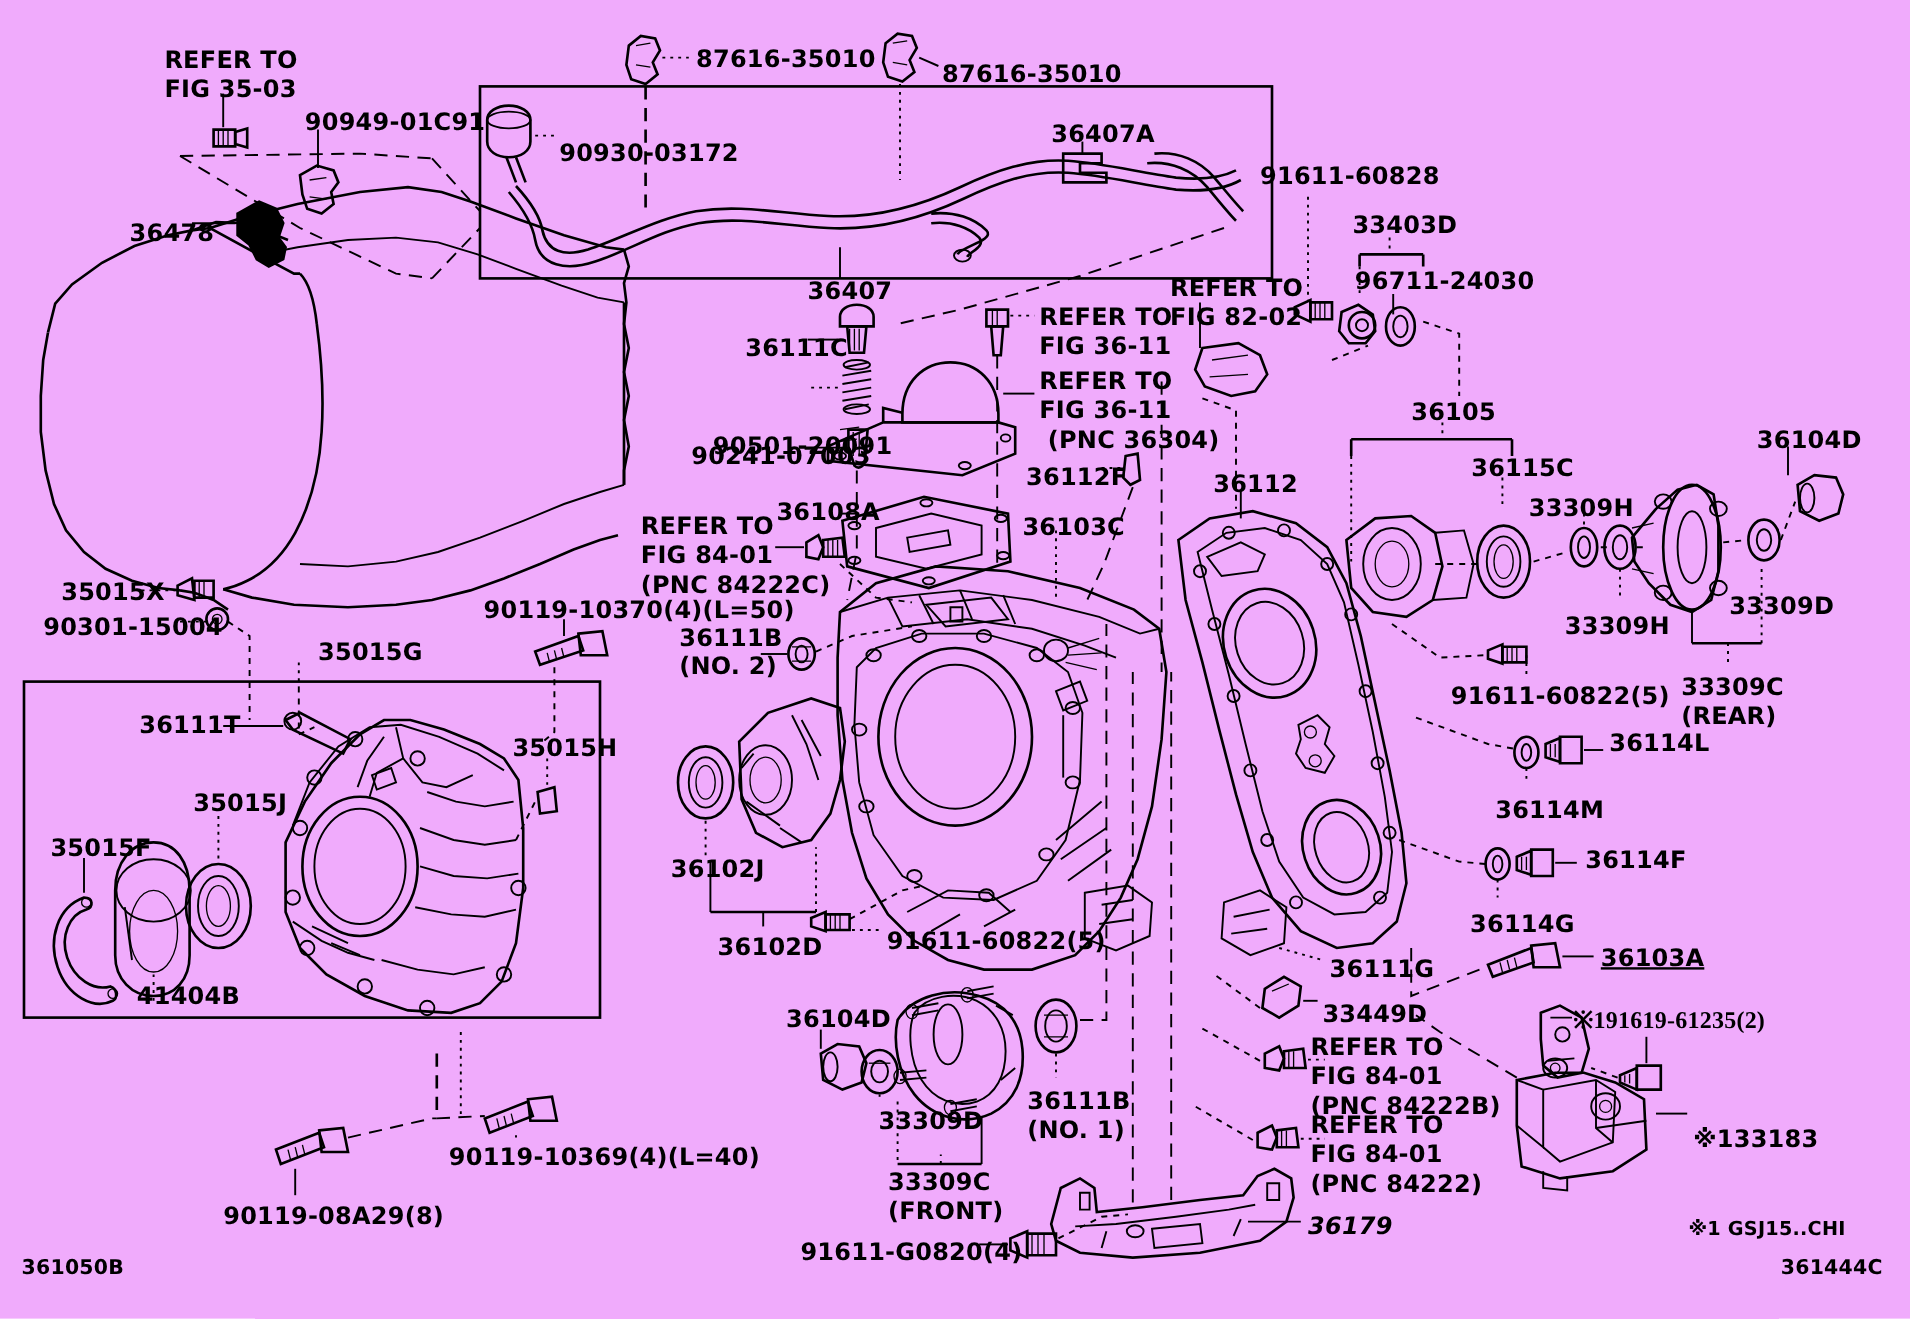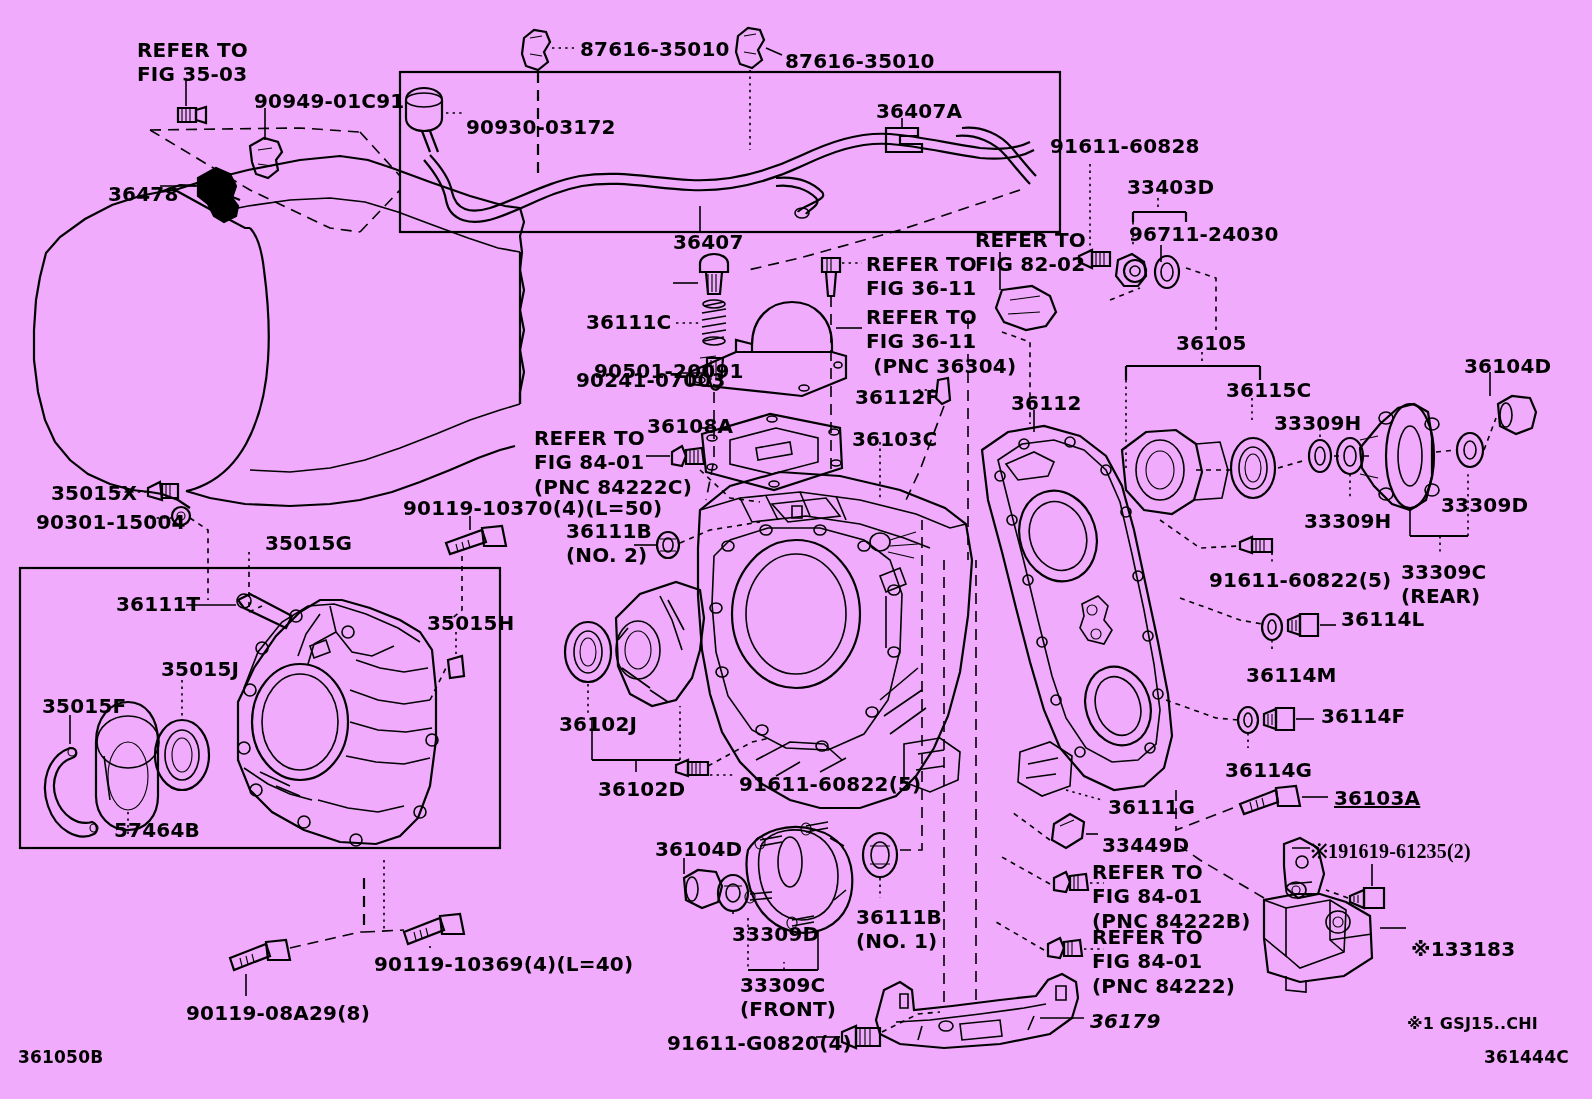--- a/index.html
+++ b/index.html
@@ -687,21 +687,21 @@
       <div class="lbl multi" style="left: 580px; top: 37px;">87616-35010</div>
       <div class="lbl multi" style="left: 785px; top: 49px;">87616-35010</div>
       <div class="lbl multi" style="left: 466px; top: 115px;">90930-03172</div>
       <div class="lbl multi" style="left: 876px; top: 99px;">36407A</div>
       <div class="lbl multi" style="left: 673px; top: 230px;">36407</div>
       <div class="lbl multi" style="left: 1050px; top: 134px;">91611-60828</div>
       <div class="lbl multi" style="left: 1127px; top: 175px;">33403D</div>
       <div class="lbl multi" style="left: 1129px; top: 222px;">96711-24030</div>
       <div class="lbl multi" style="left: 975px; top: 228px;">REFER TO
 FIG 82-02</div>
-      <div class="lbl multi" style="left: 586px; top: 278px; margin-top: 32px;">36111C</div>
+      <div class="lbl multi" style="left: 621px; top: 278px;">36111C</div>
       <div class="lbl multi" style="left: 866px; top: 252px;">REFER TO
 FIG 36-11</div>
       <div class="lbl multi" style="left: 594px; top: 318px; margin-top: 41px;">90501-20091</div>
       <div class="lbl multi" style="left: 866px; top: 305px;">REFER TO
 FIG 36-11
  (PNC 36304)</div>
       <div class="lbl multi" style="left: 576px; top: 368px;">90241-07003</div>
       <div class="lbl multi" style="left: 1176px; top: 331px;">36105</div>
       <div class="lbl multi" style="left: 1464px; top: 354px;">36104D</div>
       <div class="lbl multi" style="left: 1226px; top: 378px;">36115C</div>
@@ -730,21 +730,21 @@
       <div class="lbl multi" style="left: 161px; top: 657px;">35015J</div>
       <div class="lbl multi" style="left: 1246px; top: 663px;">36114M</div>
       <div class="lbl multi" style="left: 42px; top: 694px;">35015F</div>
       <div class="lbl multi" style="left: 559px; top: 712px;">36102J</div>
       <div class="lbl multi" style="left: 1321px; top: 704px;">36114F</div>
       <div class="lbl multi" style="left: 1225px; top: 758px;">36114G</div>
       <div class="lbl multi" style="left: 598px; top: 777px;">36102D</div>
       <div class="lbl multi" style="left: 739px; top: 772px;">91611-60822(5)</div>
       <div class="lbl multi" style="left: 1108px; top: 795px;">36111G</div>
       <div class="lbl multi" style="left: 1334px; top: 786px; text-decoration: underline;">36103A</div>
-      <div class="lbl multi" style="left: 114px; top: 818px;">57464B</div>
+      <div class="lbl multi" style="left: 114px; top: 818px;">41404B</div>
       <div class="lbl multi" style="left: 1102px; top: 833px;">33449D</div>
       <div class="lbl multi" style="left: 1311px; top: 839px; font-family: Liberation Serif, serif;">※191619-61235(2)</div>
       <div class="lbl multi" style="left: 655px; top: 837px;">36104D</div>
       <div class="lbl multi" style="left: 1092px; top: 860px;">REFER TO
 FIG 84-01
 (PNC 84222B)</div>
       <div class="lbl multi" style="left: 856px; top: 905px;">36111B
 (NO. 1)</div>
       <div class="lbl multi" style="left: 732px; top: 922px;">33309D</div>
       <div class="lbl multi" style="left: 1092px; top: 925px;">REFER TO

